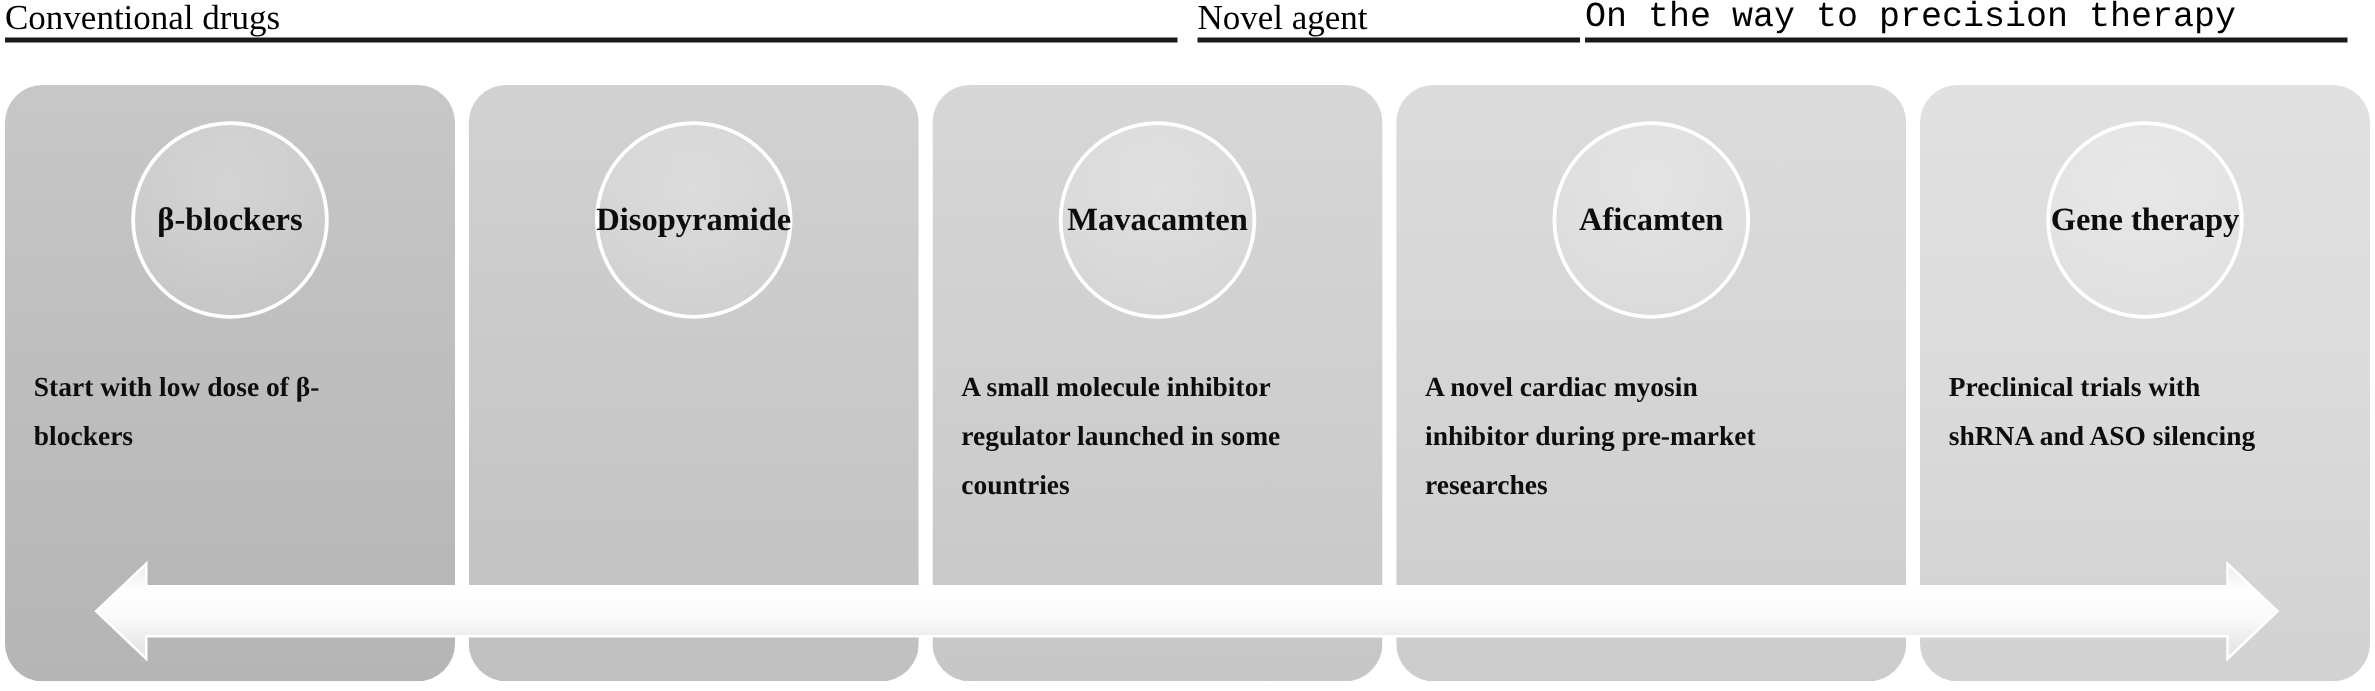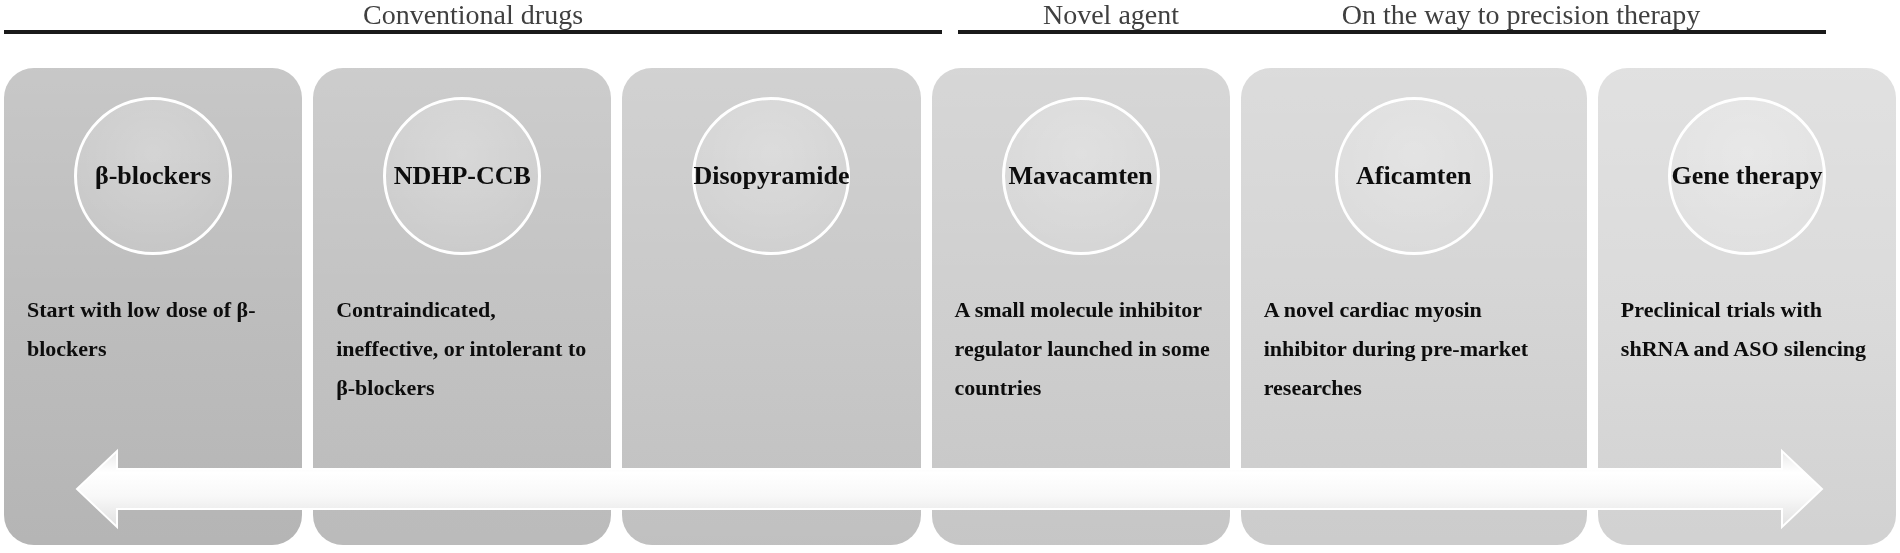--- a/index.html
+++ b/index.html
@@ -12,30 +12,29 @@
     overflow: hidden;
     font-family: "Liberation Serif", serif;
     color: #0d0d0d;
   }
 
   
   .group-header {
     position: absolute;
     top: 0;
     height: 34px;
-    text-align: center;
     font-size: 28px;
     line-height: 30px;
-    color: #404040;
+    color: #000000;
     border-bottom: 4px solid #1a1a1a;
     white-space: nowrap;
   }
   .gh-1 { left: 4px;    width: 938px; }
   .gh-2 { left: 958px;  width: 306px; }
-  .gh-3 { left: 1216px; width: 610px; }
+  .gh-3 { left: 1268px; width: 610px; font-family: Liberation Mono, monospace; }
 
   
   .cards {
     position: absolute;
     left: 4px;
     right: 4px;
     top: 68px;
     bottom: 8px;
     display: flex;
     gap: 11px;
@@ -106,34 +105,28 @@
 
   <div class="cards">
 
     <div class="card" style="background-color: rgb(189, 189, 189);">
       <div class="circle">
         <span class="circle-label">β-blockers</span>
       </div>
       <div class="card-desc">Start with low dose of β-blockers</div>
     </div>
 
-    <div class="card" style="background-color: rgb(195, 195, 195);">
-      <div class="circle">
-        <span class="circle-label">NDHP-CCB</span>
-      </div>
-      <div class="card-desc">Contraindicated, ineffective, or intolerant to β-blockers</div>
-    </div>
 
     <div class="card" style="background-color: rgb(201, 201, 201); text-decoration: underline;">
       <div class="circle">
         <span class="circle-label">Disopyramide</span>
       </div>
     </div>
 
-    <div class="card" style="background-color: rgb(207, 207, 207); border-radius: 29px;">
+    <div class="card" style="background-color: rgb(207, 207, 207);">
       <div class="circle">
         <span class="circle-label">Mavacamten</span>
       </div>
       <div class="card-desc">A small molecule inhibitor regulator launched in some countries</div>
     </div>
 
     <div class="card" style="background-color: rgb(213, 213, 213); padding-left: 48px;">
       <div class="circle">
         <span class="circle-label">Aficamten</span>
       </div>

